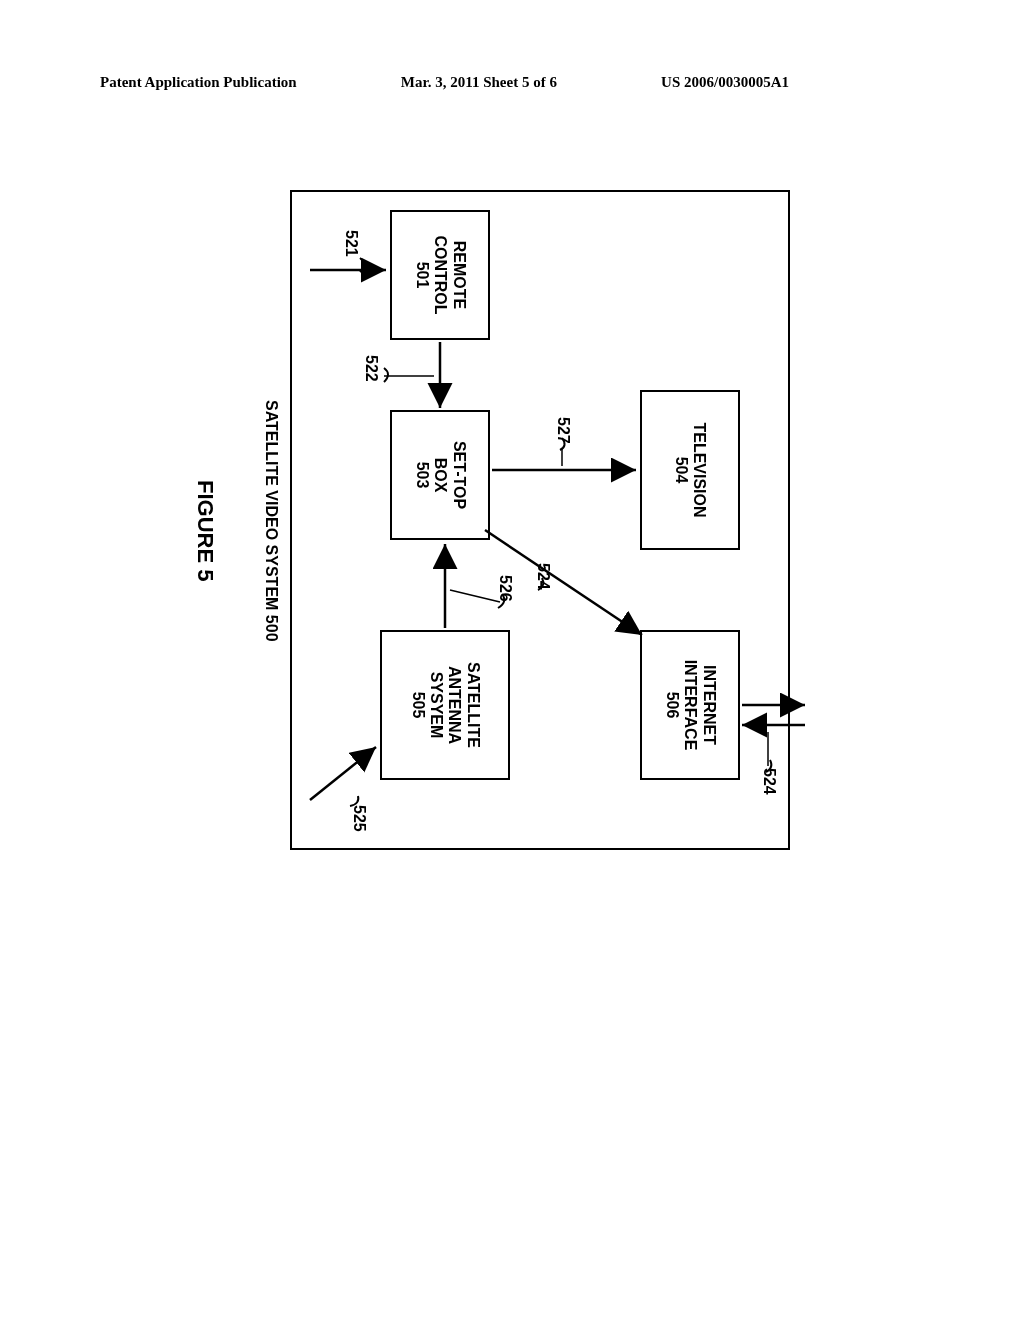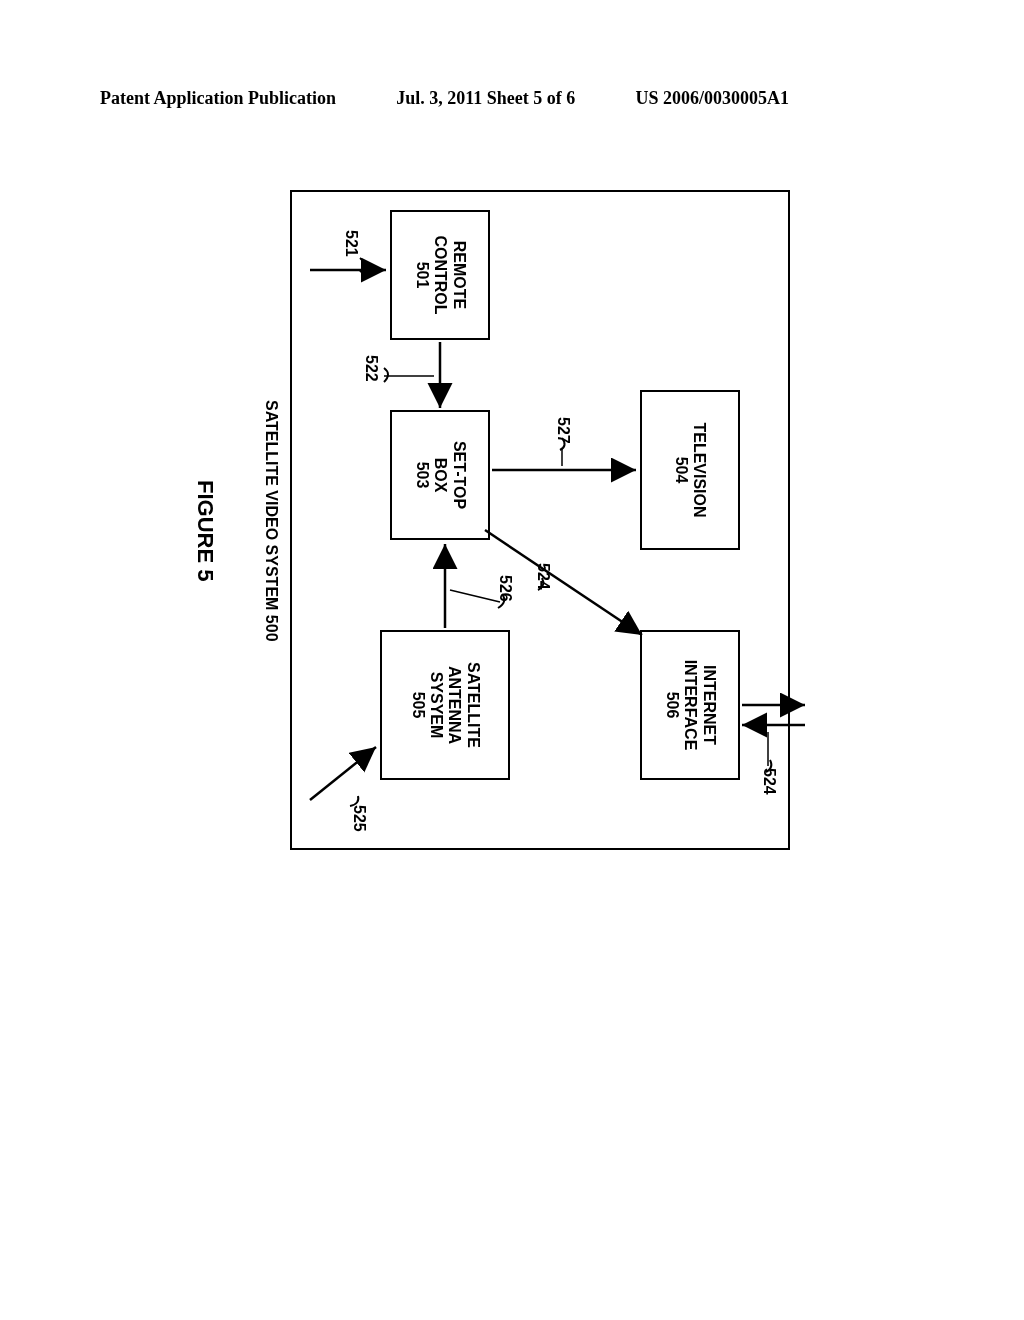--- a/index.html
+++ b/index.html
@@ -5,27 +5,27 @@
   * { box-sizing: border-box; margin: 0; padding: 0; }
   body {
     width: 1024px;
     height: 1320px;
     background: #fff;
     font-family: "Times New Roman", serif;
     position: relative;
   }
   .header {
     position: absolute;
-    top: 88px;
+    top: 74px;
     left: 0;
     width: 889px;
     padding: 0 100px;
     display: flex;
     justify-content: space-between;
-    font-size: 18px;
+    font-size: 15px;
     font-weight: bold;
   }
   
   .rotated {
     position: absolute;
     top: 160px;
     left: 60px;
     width: 760px;
     height: 640px;
     transform: rotate(90deg);
@@ -91,21 +91,21 @@
     stroke: #000;
     stroke-width: 2;
     fill: none;
   }
 </style>
 </head>
 <body>
 
 <div class="header">
   <span>Patent Application Publication</span>
-  <span>Jul. 3, 2011  Sheet 5 of 6</span>
+  <span>Mar. 3, 2011  Sheet 5 of 6</span>
   <span>US 2006/0030005A1</span>
 </div>
 
 <div class="rotated">
 
   <div class="outer"></div>
 
   <div class="block remote">
     <span>REMOTE</span>
     <span>CONTROL</span>

